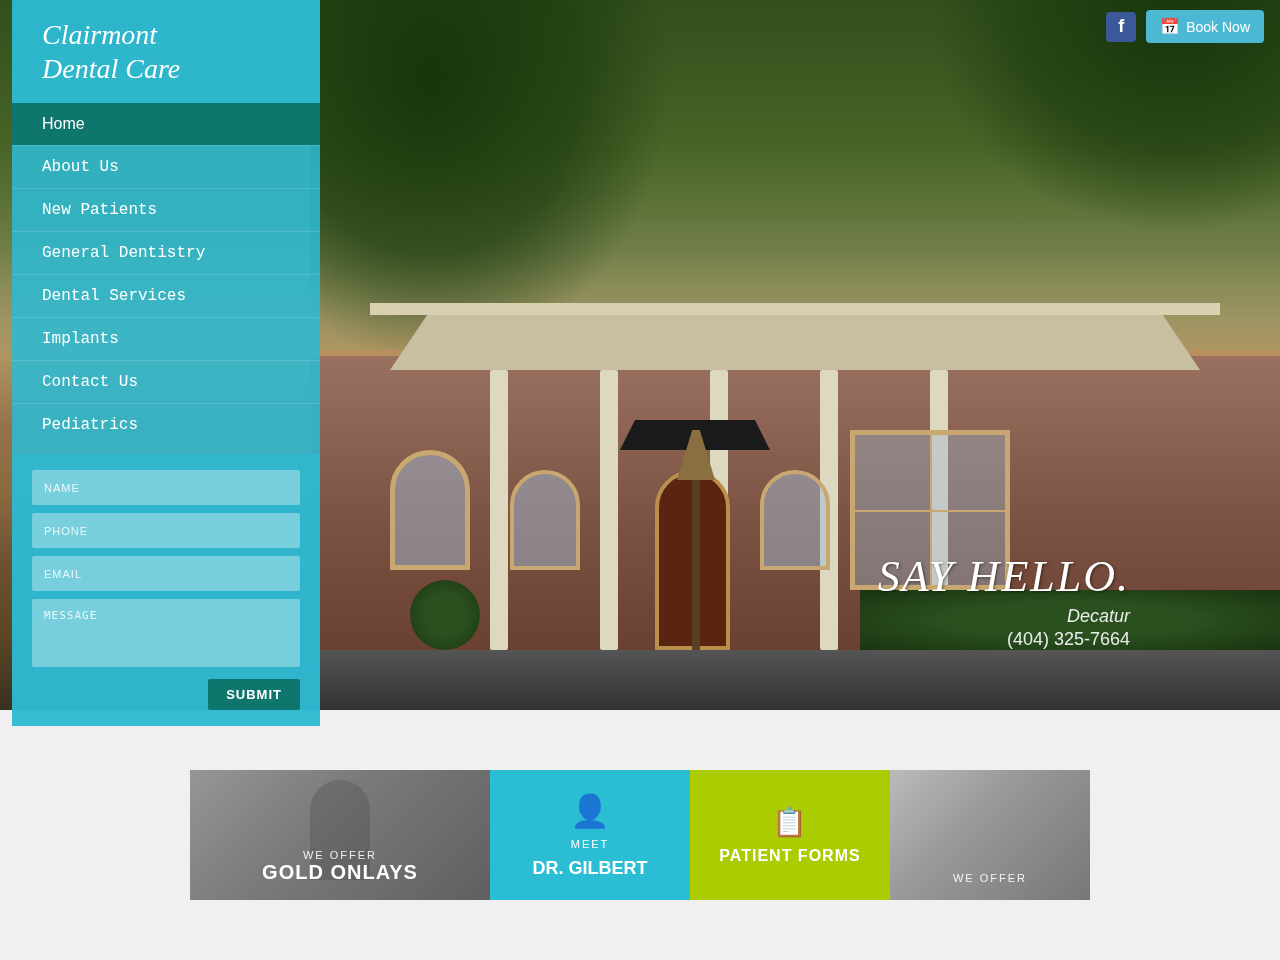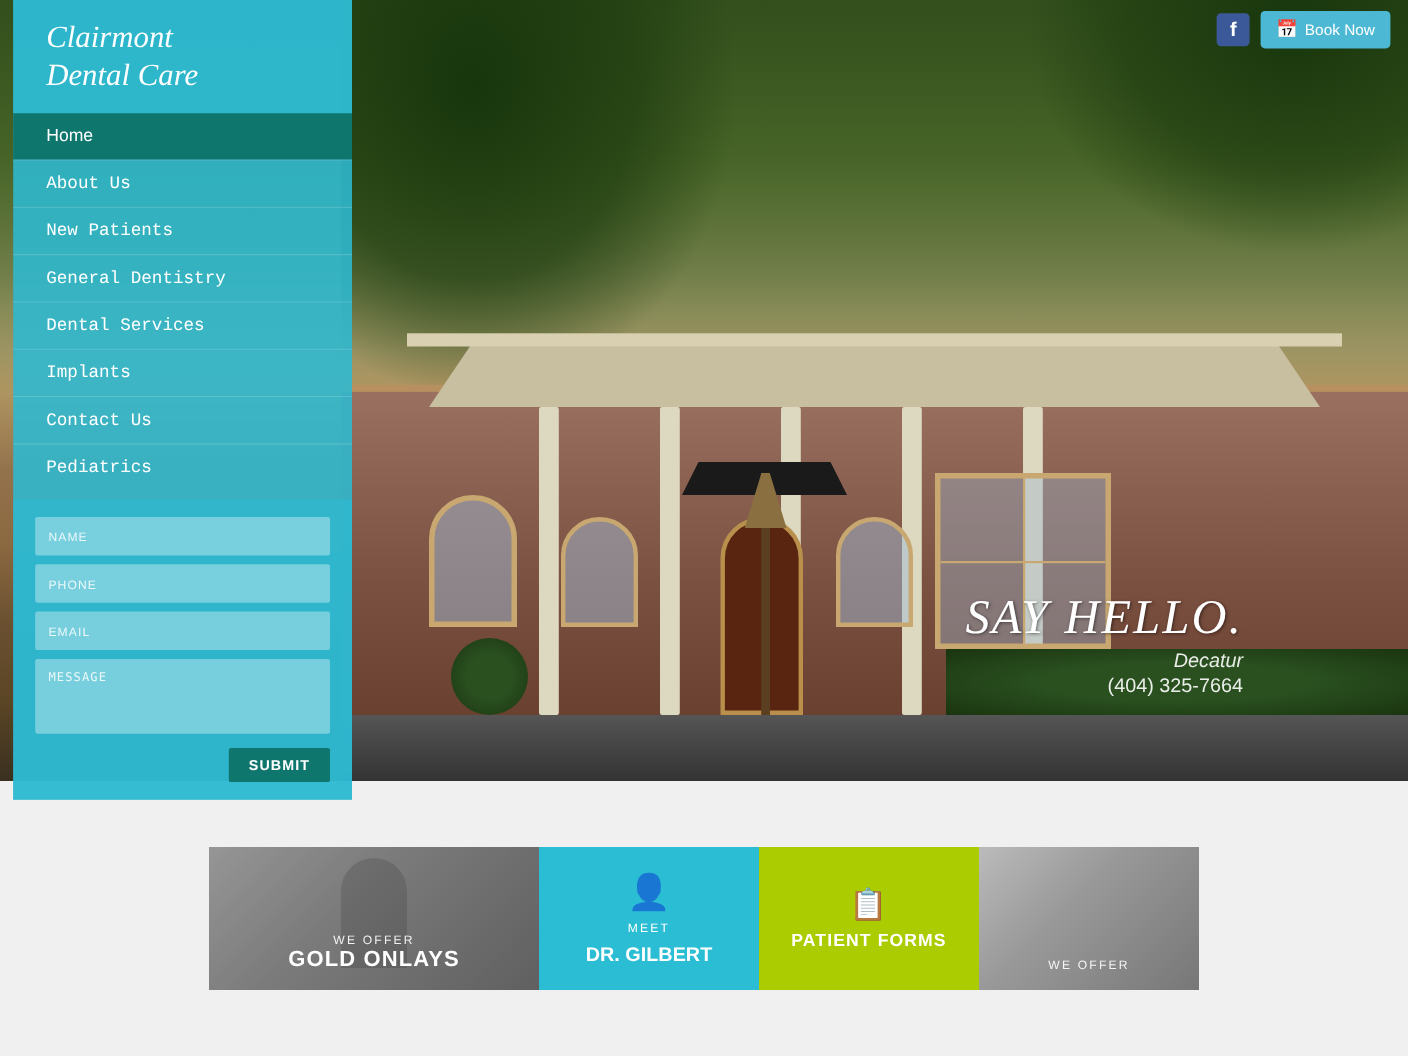--- a/index.html
+++ b/index.html
@@ -171,21 +171,21 @@
       position: absolute;
       top: 0; right: 0;
       width: 350px; height: 300px;
       background: radial-gradient(ellipse 300px 250px at 70% 10%, rgba(20,50,10,0.85) 0%, rgba(30,60,15,0.65) 50%, transparent 80%);
       pointer-events: none;
     }
 
     
     .hero-text {
       position: absolute;
-      bottom: 76px;
+      bottom: 60px;
       right: 150px;
       text-align: right;
     }
     .say-hello {
       font-family: 'Georgia', serif;
       font-size: 44px;
       color: white;
       font-style: italic;
       text-shadow: 1px 1px 3px rgba(0,0,0,0.5);
       letter-spacing: 2px;

